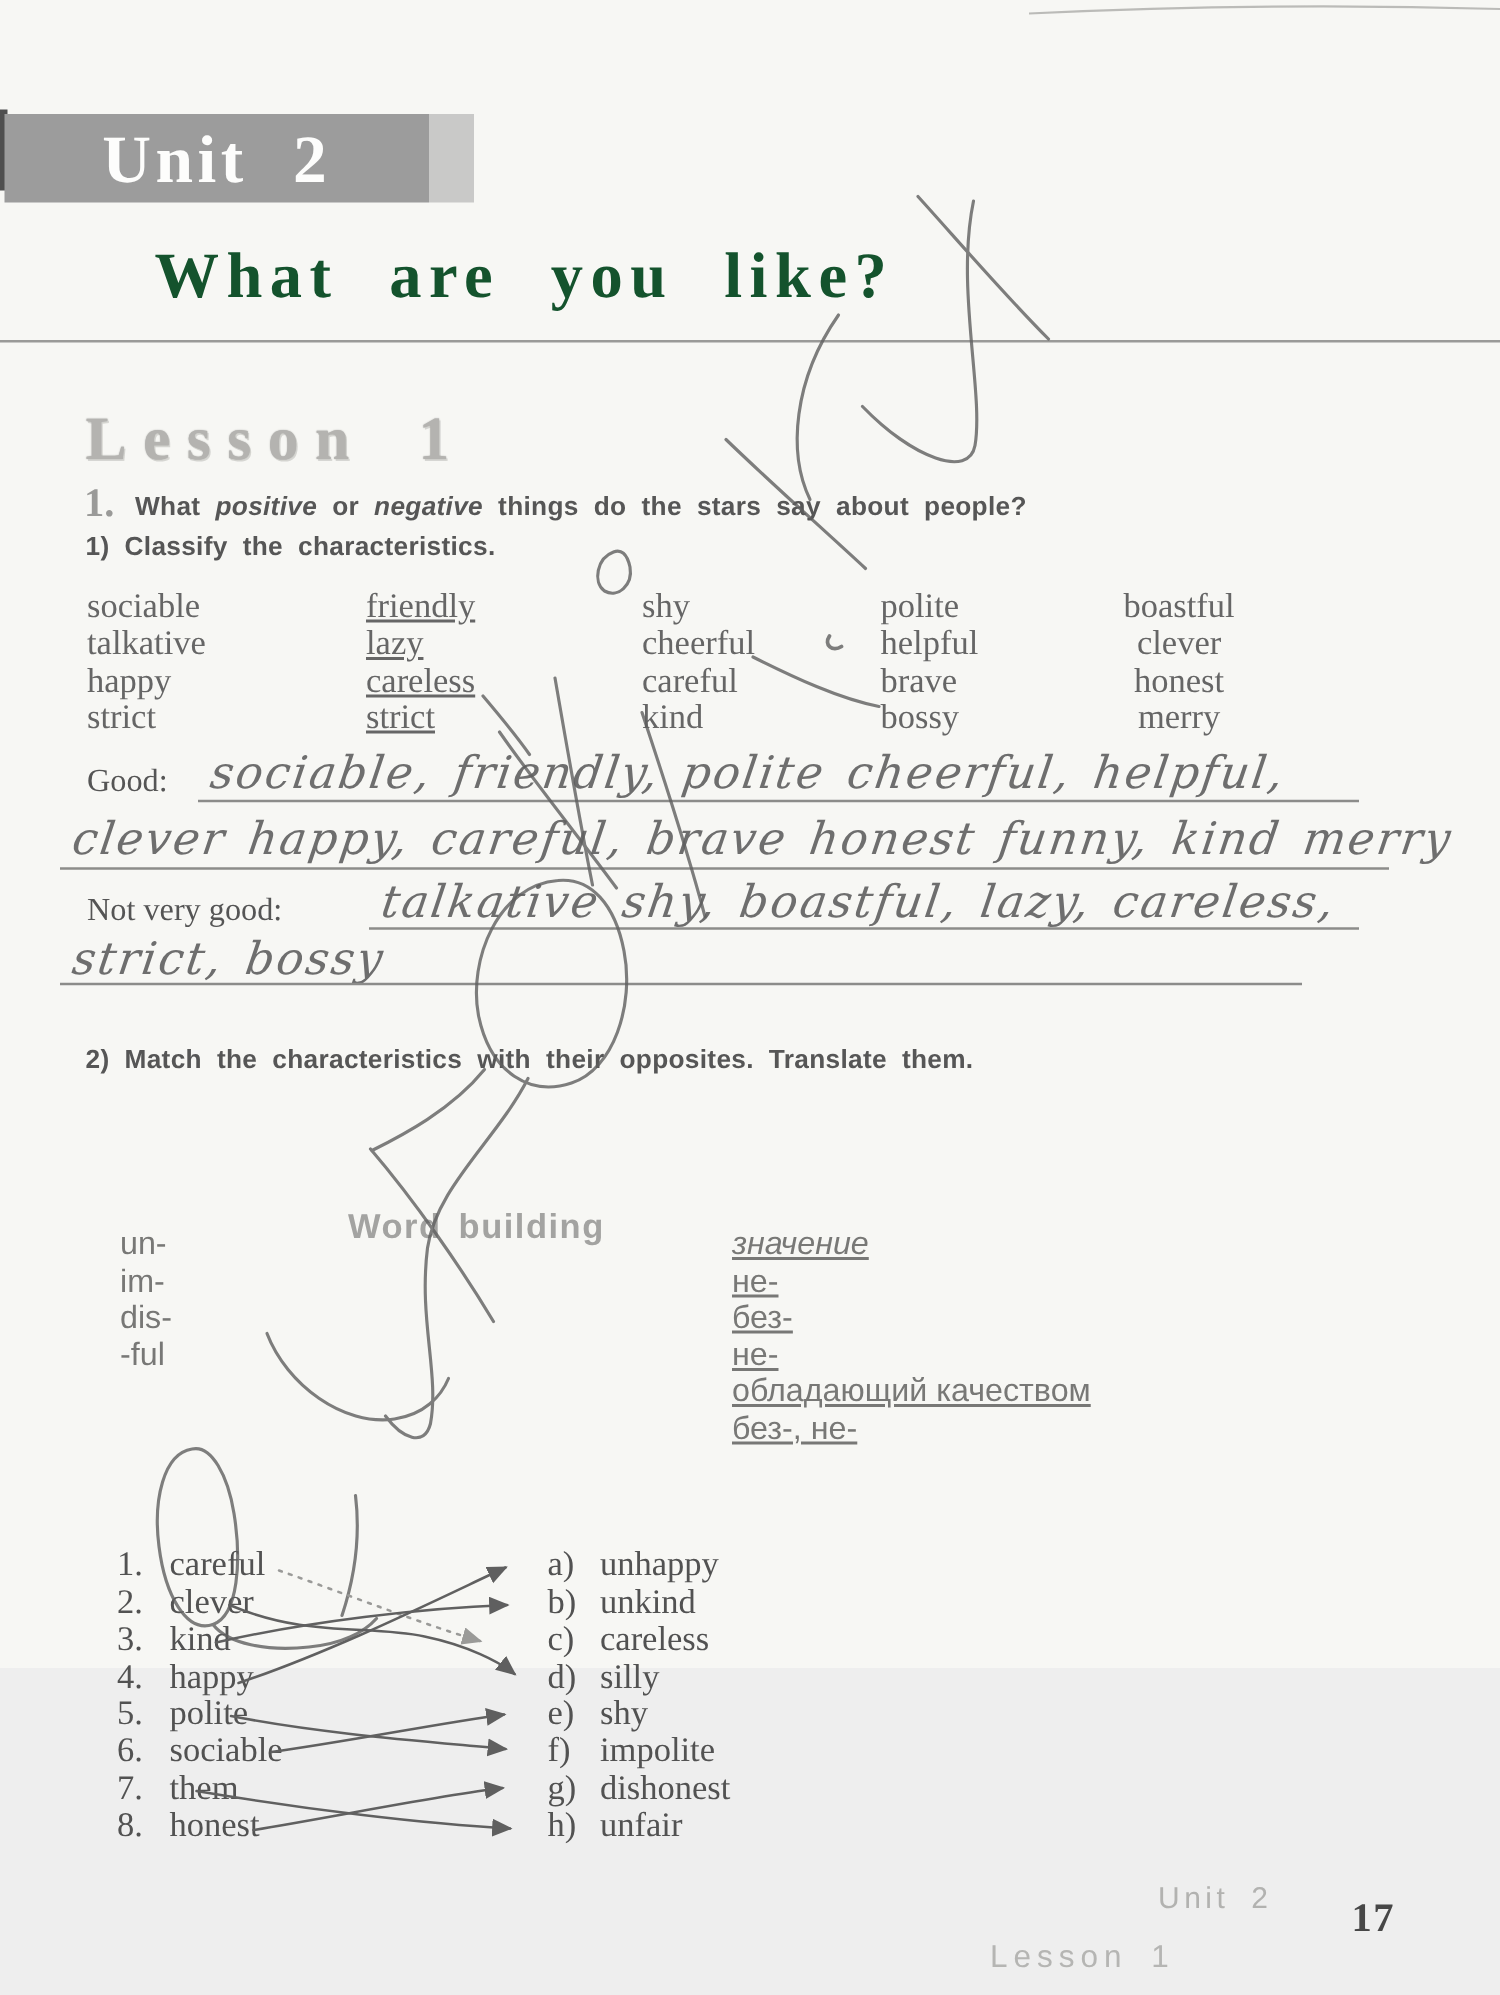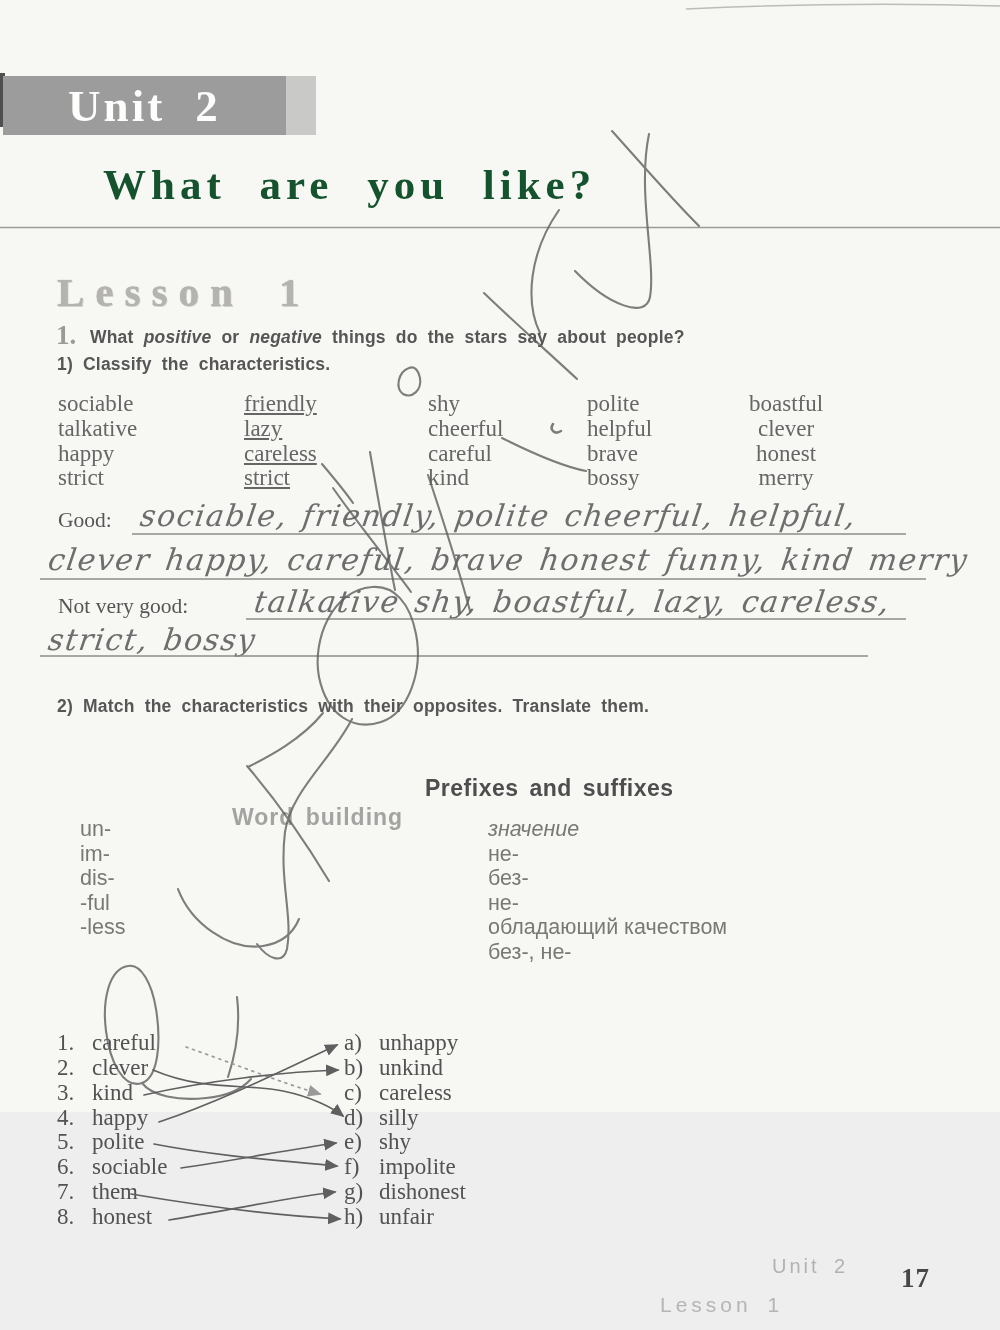--- a/index.html
+++ b/index.html
@@ -43,26 +43,26 @@
                transform:skewX(-8deg);transform-origin:left bottom;}
   .hw1{left:138px;top:498px;} .hw2{left:46px;top:542px;}
   .hw3{left:252px;top:584px;} .hw4{left:46px;top:622px;}
 
   
   .wb-light{left:232px;top:776px;font-size:23px;font-weight:bold;color:#a3a3a1;
             letter-spacing:1px;word-spacing:4px;margin-top:28px;}
   .wb-bold{left:425px;top:775px;font-size:23px;font-weight:bold;color:#4e4e4e;
            letter-spacing:.5px;word-spacing:4px;}
   .affix-col{top:817px;font-size:21.5px;color:#787876;line-height:24.6px;}
-  .ac-left{left:80px;} .ac-right{left:488px;}
+  .ac-left{left:80px;} .ac-right{left:488px;text-decoration:underline;}
   .affix-header{font-style:italic;word-spacing:6px;}
 
   
   .match-col{top:1031px;font-family:"Liberation Serif",serif;font-size:23px;color:#525252;
-             line-height:24.85px;}
+             line-height:24.85px;margin-left:21px;}
   .mc-left{left:57px;} .mc-right{left:344px;}
   .match-key{display:inline-block;width:35px;}
 
   
   .footer-unit{left:772px;top:1255px;font-size:20px;color:#b2b2b0;letter-spacing:3px;word-spacing:6px;}
   .footer-lesson{left:660px;top:1293px;font-size:21px;color:#b5b5b3;letter-spacing:4px;word-spacing:6px;}
   .footer-page{left:901px;top:1263px;font-family:"Liberation Serif",serif;font-weight:bold;
                font-size:27px;color:#474747;letter-spacing:1px;}
 
   svg.overlay{position:absolute;left:0;top:0;pointer-events:none;}
@@ -120,28 +120,26 @@
   <div class="abs hw-label good-label">Good:</div>
   <div class="abs handwriting hw1">sociable, friendly, polite cheerful, helpful,</div>
   <div class="abs handwriting hw2">clever happy, careful, brave honest funny, kind merry</div>
   <div class="abs hw-label notgood-label">Not very good:</div>
   <div class="abs handwriting hw3">talkative shy, boastful, lazy, careless,</div>
   <div class="abs handwriting hw4">strict, bossy</div>
 
   <div class="abs task-line t2">2) Match the characteristics with their opposites. Translate them.</div>
 
   <div class="abs wb-light">Word building</div>
-  <div class="abs wb-bold">Prefixes and suffixes</div>
 
   <div class="abs affix-col ac-left">
     <div>un-</div>
     <div>im-</div>
     <div>dis-</div>
     <div>-ful</div>
-    <div>-less</div>
   </div>
   <div class="abs affix-col ac-right">
     <div class="affix-header">значение</div>
     <div>не-</div>
     <div>без-</div>
     <div>не-</div>
     <div>обладающий качеством</div>
     <div>без-, не-</div>
   </div>
 

